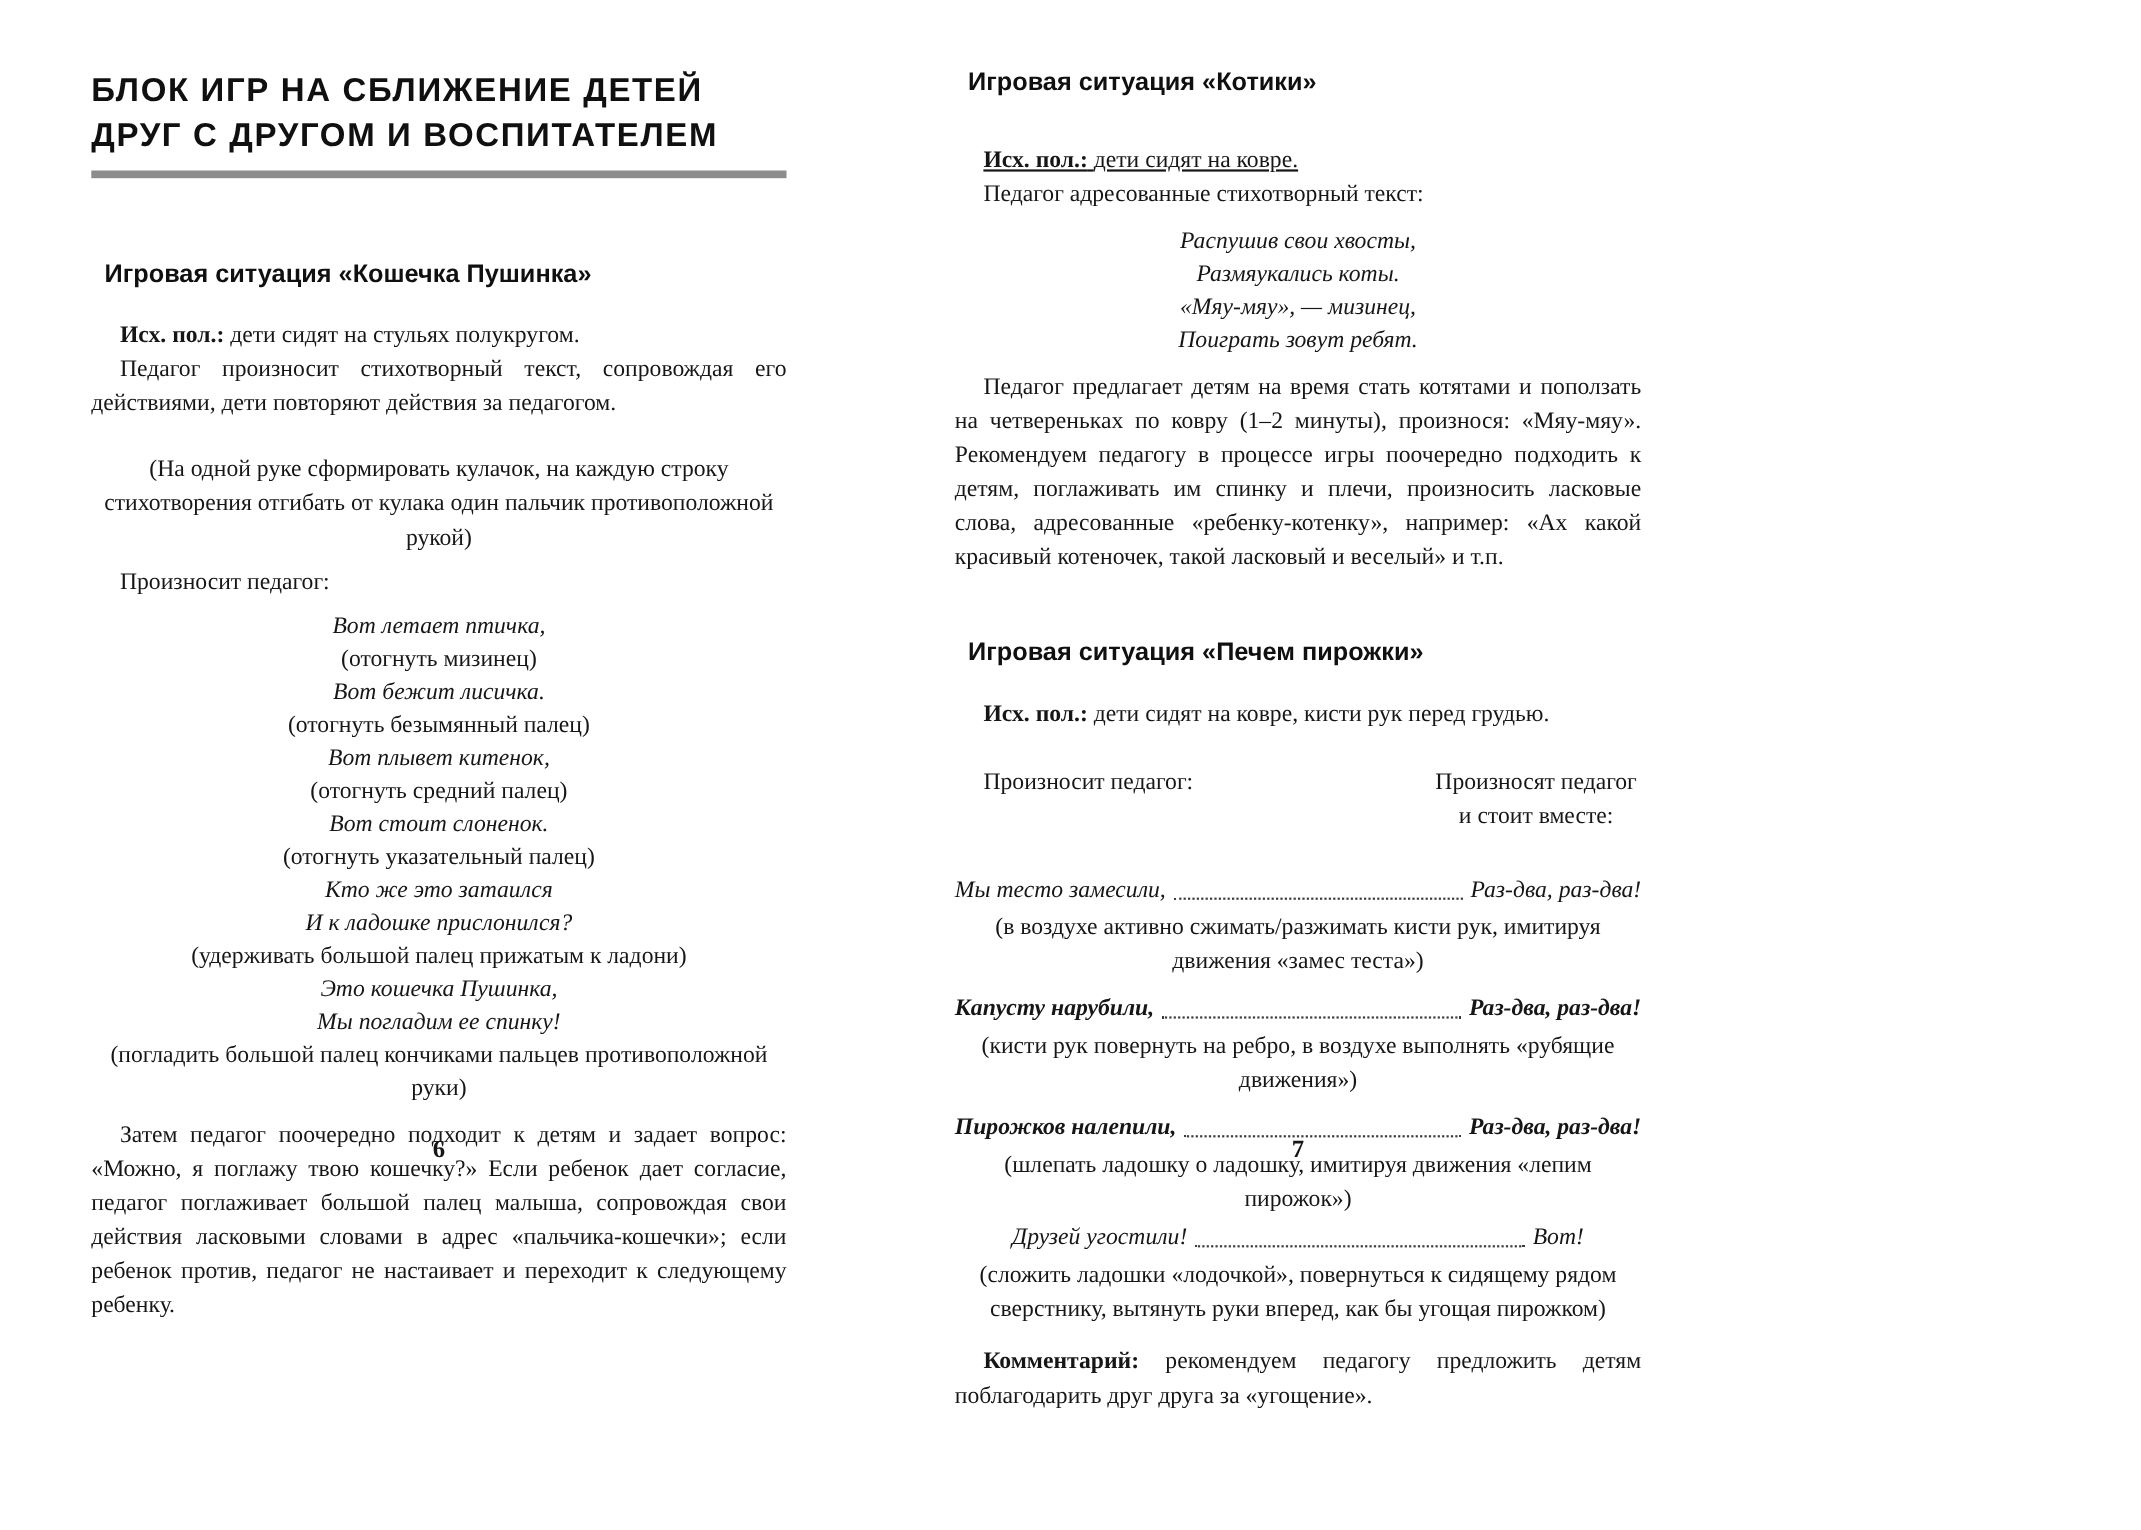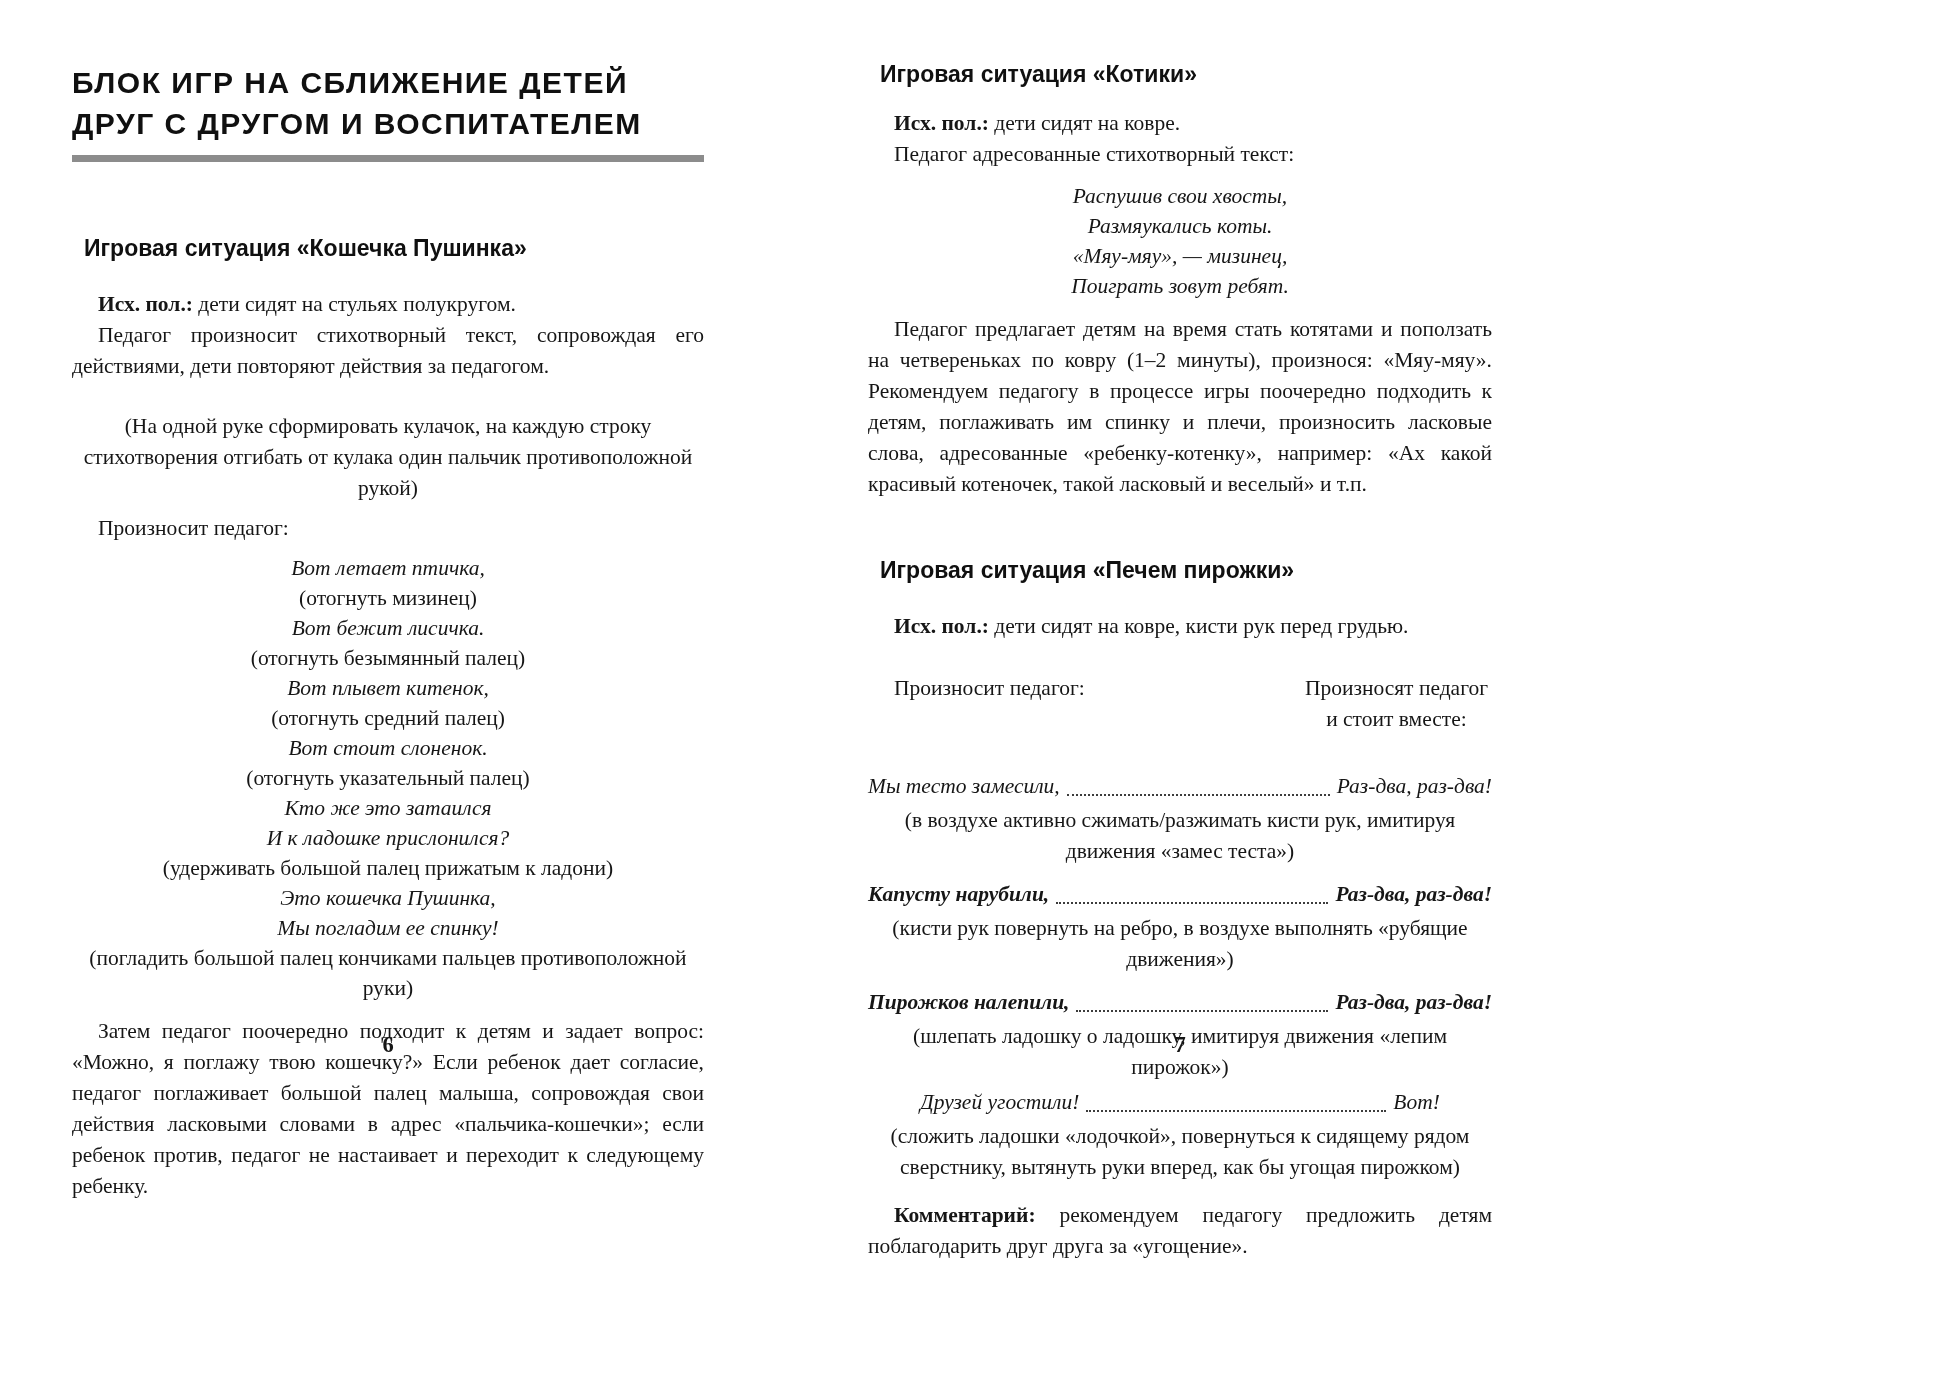--- a/index.html
+++ b/index.html
@@ -5,21 +5,21 @@
   html, body { margin: 0; padding: 0; }
   body {
     width: 1946px; height: 1391px;
     background: #ffffff;
     position: relative;
     overflow: hidden;
     font-family: "Liberation Serif", serif;
     color: #161616;
   }
   .page { position: absolute; top: 0; height: 1391px; }
-  .page-left  { left: 72px;  width: 632px; }
+  .page-left  { left: 83px;  width: 632px; }
   .page-right { left: 868px; width: 624px; }
 
   .main-title {
     font-family: "Liberation Sans", sans-serif;
     font-weight: 700;
     font-size: 30px;
     line-height: 41px;
     letter-spacing: 1.5px;
     margin: 62px 0 0 0;
     color: #101010;
@@ -47,21 +47,21 @@
   
   .lp-heading { margin-top: 72px; }
   .lp-pos     { margin-top: 27px; }
   .lp-note    { margin-top: 29px; }
   .lp-speaker { margin-top: 9px; }
   .lp-verse   { margin-top: 9px; }
   .lp-closing { margin-top: 13px; }
 
   
   .rp-heading1 { margin-top: 60px; }
-  .rp-pos1     { margin-top: 20px; }
+  .rp-pos1     { margin-top: 42px; text-decoration: underline; }
   .rp-verse    { margin-top: 11px; }
   .rp-para2    { margin-top: 13px; }
   .rp-heading2 { margin-top: 56px; }
   .rp-pos2     { margin-top: 27px; }
 
   .cols-row {
     display: flex; justify-content: space-between;
     padding-left: 26px; margin-top: 31px;
   }
   .col-right-header { text-align: center; padding-right: 4px; }

